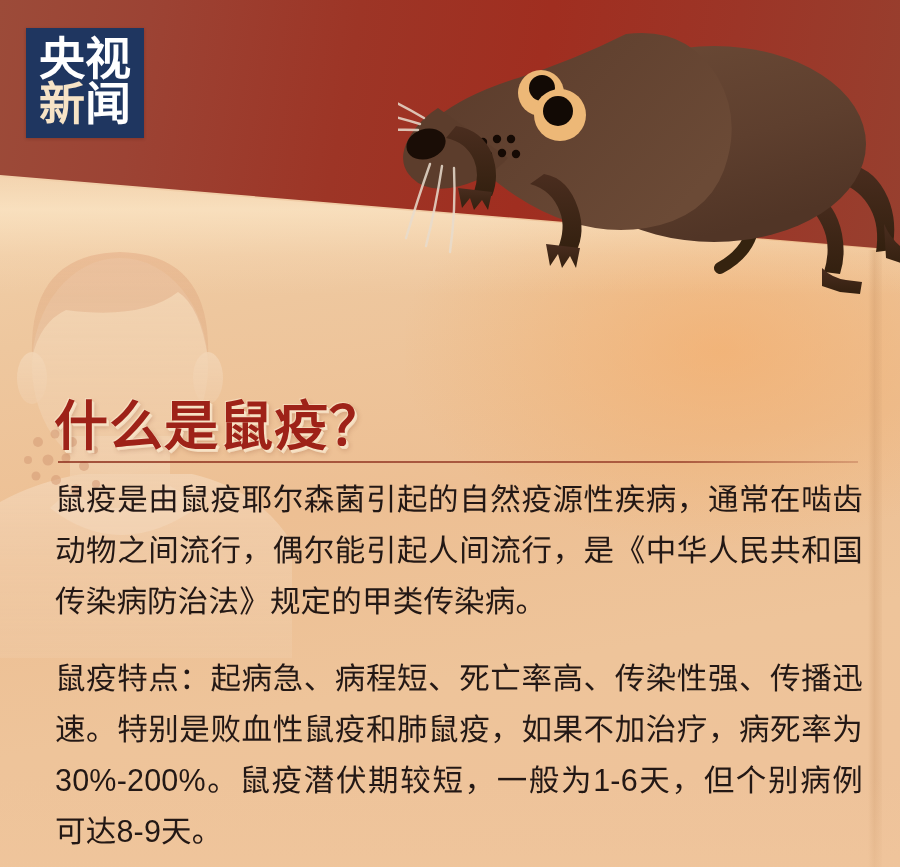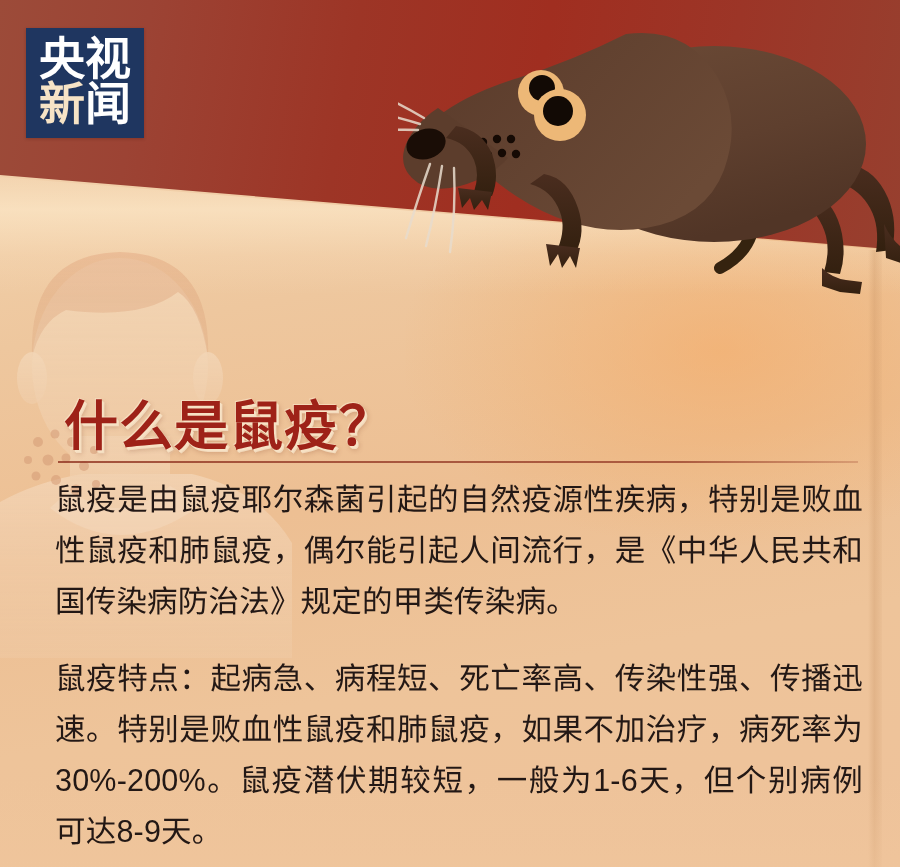--- a/index.html
+++ b/index.html
@@ -121,21 +121,21 @@
     font-size: 46px;
     letter-spacing: 0px;
     color: #ffffff;
     line-height: .98;
   }
   .logo-ch.cream { color: #f6e3c6; }
 
   
   .headline {
     position: absolute;
-    left: 64px; top: 362px;
+    left: 54px; top: 362px;
     font-size: 54px;
     font-weight: 700;
     letter-spacing: 1px;
     color: #9e2218;
     line-height: 1.05;
     text-shadow:
        1.5px 1.5px 0 #f7e2c5,
        2.5px 2.5px 0 rgba(247,226,197,.85),
        -1px -1px 0 rgba(250,232,205,.6),
        3px 4px 5px rgba(120,50,30,.25);
@@ -339,17 +339,17 @@
       <span class="logo-ch cream">新</span>
       <span class="logo-ch">闻</span>
     </div>
   </div>
 
   <h1 class="headline">什么是鼠疫？</h1>
 
   <div class="divider"></div>
 
   <div class="body-copy">
-    <p class="para">鼠疫是由鼠疫耶尔森菌引起的自然疫源性疾病，特别是败血性鼠疫和肺鼠疫，偶尔能引起人间流行，是《中华人民共和国传染病防治法》规定的甲类传染病。</p>
+    <p class="para">鼠疫是由鼠疫耶尔森菌引起的自然疫源性疾病，通常在啮齿动物之间流行，偶尔能引起人间流行，是《中华人民共和国传染病防治法》规定的甲类传染病。</p>
     <p class="para">鼠疫特点：起病急、病程短、死亡率高、传染性强、传播迅速。特别是败血性鼠疫和肺鼠疫，如果不加治疗，病死率为30%-200%。鼠疫潜伏期较短，一般为1-6天，但个别病例可达8-9天。</p>
   </div>
 
 </div>
 
 </body></html>

